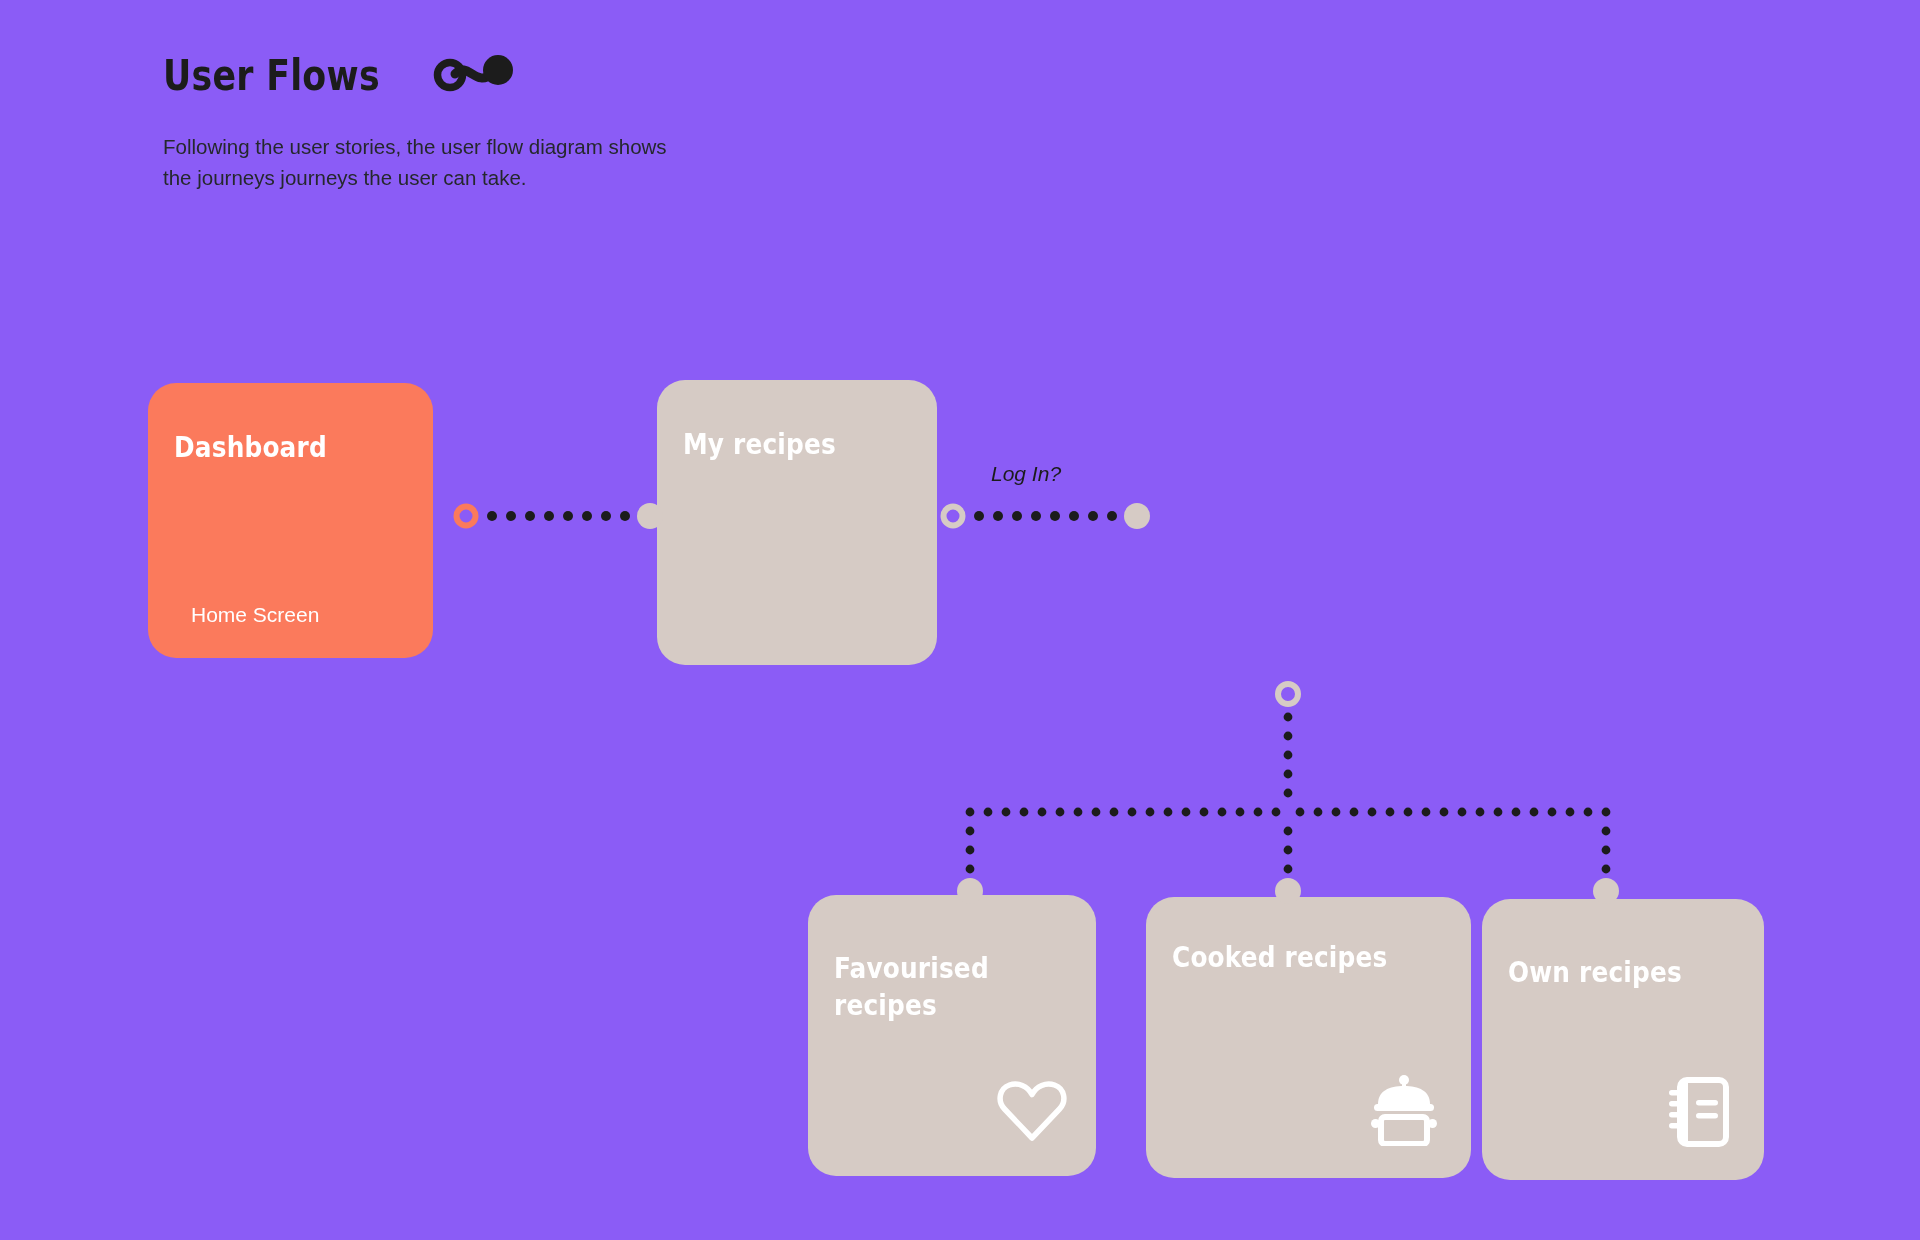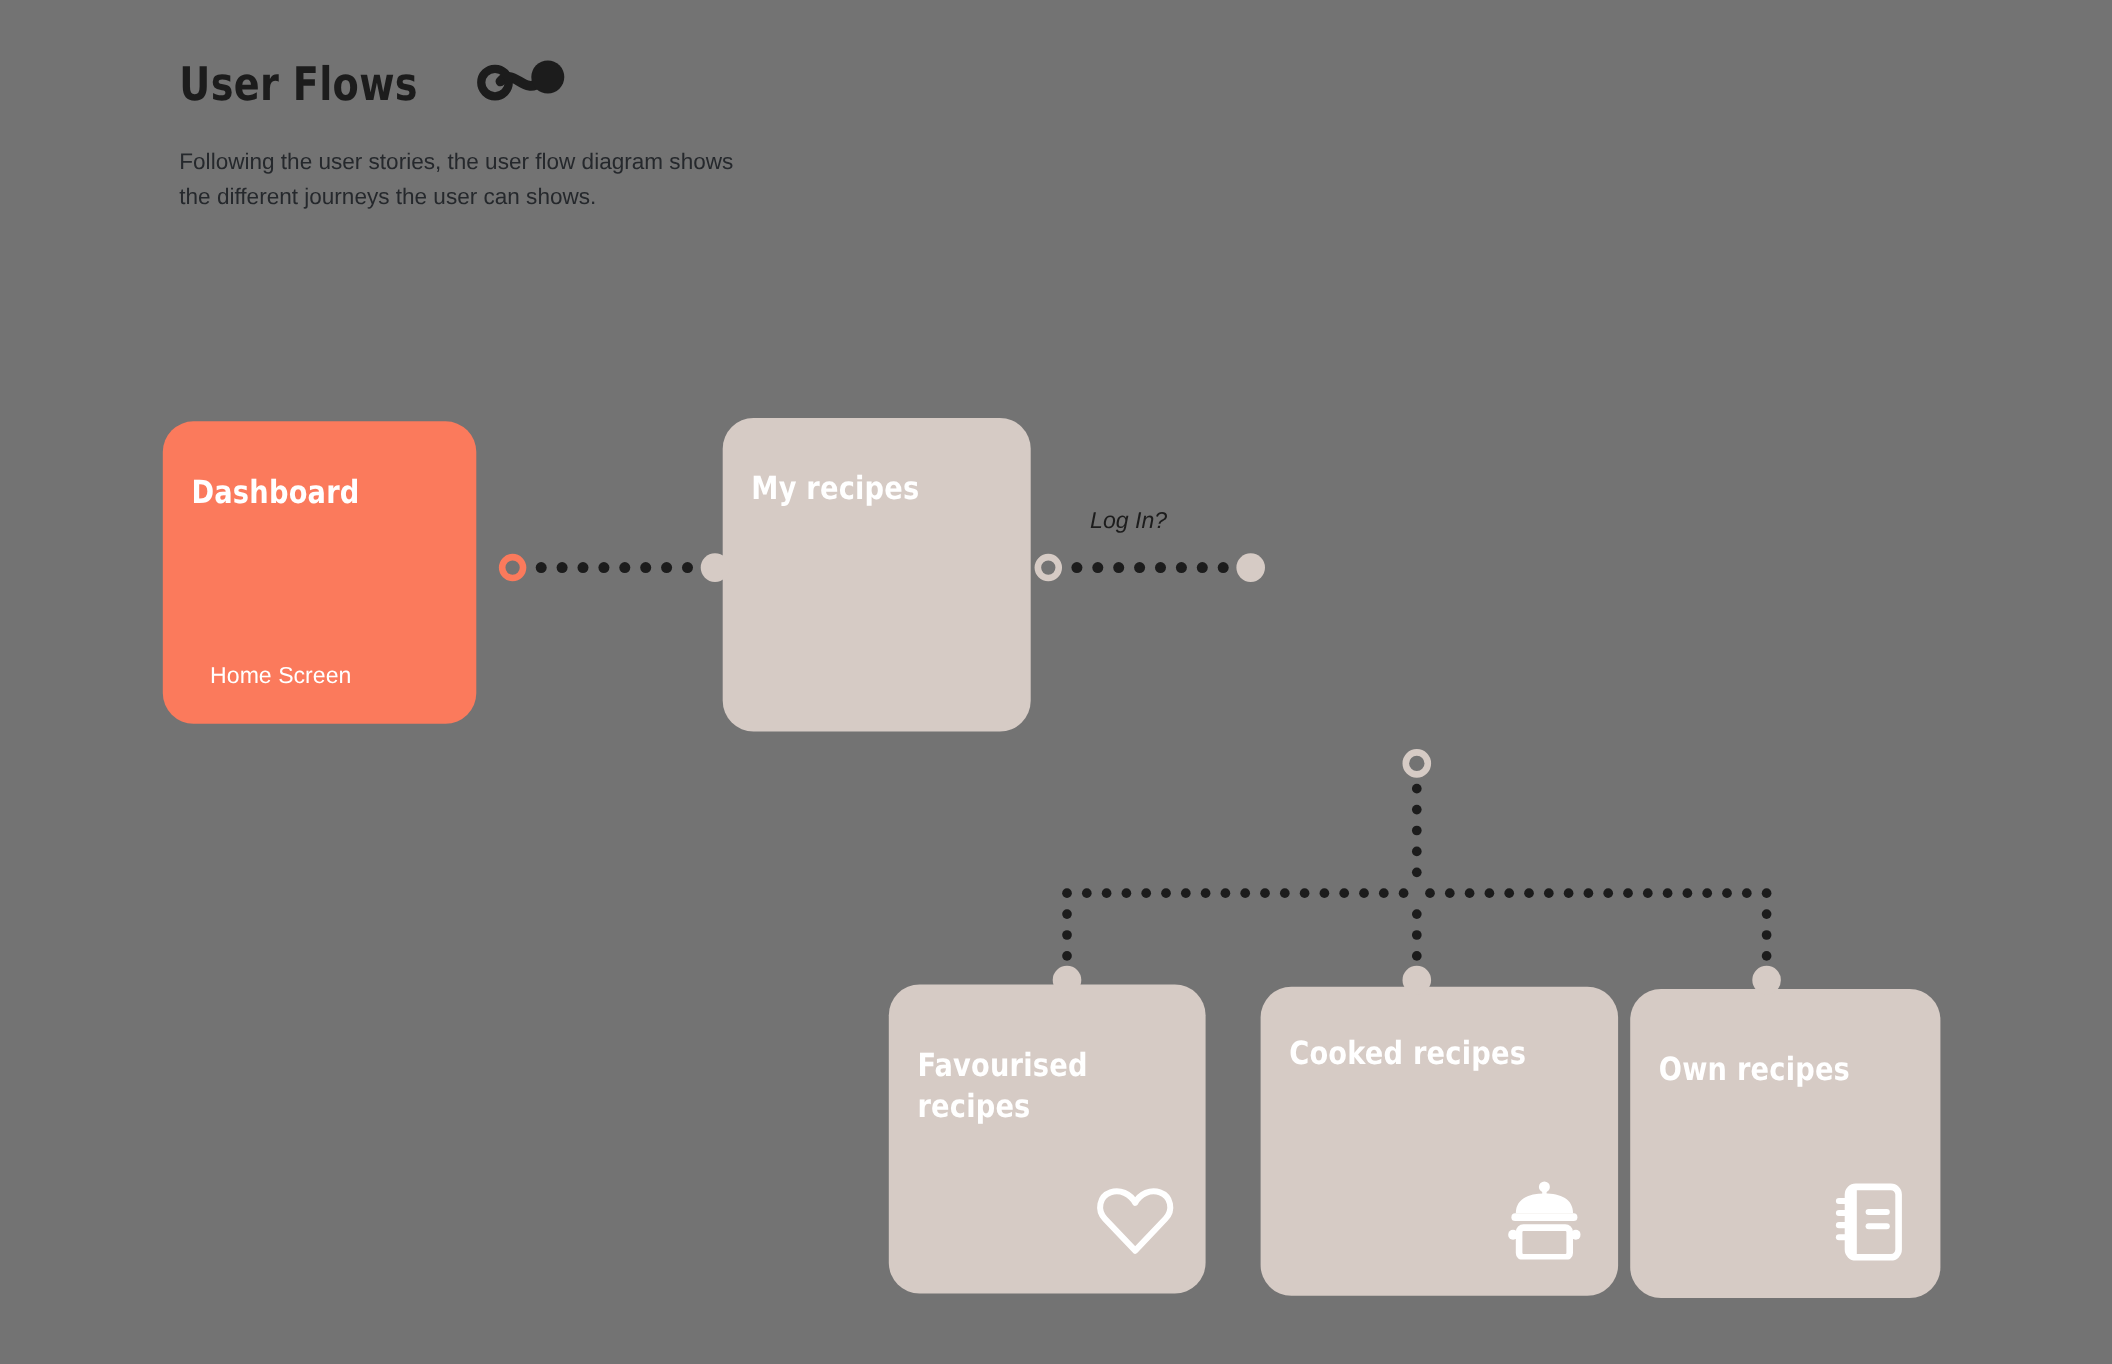--- a/index.html
+++ b/index.html
@@ -2,21 +2,21 @@
 <html><head>
 <meta charset="utf-8">
 <style>
   * { margin:0; padding:0; box-sizing:border-box; }
   html, body {
     width:1920px; height:1240px;
     background:#ffffff;
     font-family:"Liberation Sans", sans-serif;
     overflow:hidden;
   }
-  #page { position:relative; width:1920px; height:1240px; background:#737373; }
+  #page { position:relative; width:1920px; height:1240px; background:#8b5cf6; }
 
   
   .header { position:absolute; left:163px; top:52px; width:900px; }
   .title-row { display:flex; align-items:center; gap:30px; }
   .page-title {
     font-family:"DejaVu Sans Condensed","Liberation Sans Narrow","Liberation Sans", sans-serif;
     font-size:42px; font-weight:700; letter-spacing:.3px;
     color:#1c1c1c; line-height:1; transform:scaleX(.92); transform-origin:left center;
   }
   .flow-icon { display:block; }
@@ -64,21 +64,21 @@
       <span class="flow-icon">
         <svg width="90" height="44" viewBox="0 0 90 44">
           <path d="M26 22 C38 8, 48 36, 62 22" stroke="#1c1c1c" stroke-width="9" fill="none" stroke-linecap="round"></path>
           <circle cx="21" cy="23" r="12.5" fill="none" stroke="#1c1c1c" stroke-width="7.5"></circle>
           <circle cx="69" cy="18" r="15" fill="#1c1c1c"></circle>
         </svg>
       </span>
     </div>
     <div class="desc">
       <span class="desc-line">Following the user stories, the user flow diagram shows</span>
-      <span class="desc-line">the different journeys the user can shows.</span>
+      <span class="desc-line">the journeys journeys the user can take.</span>
     </div>
   </div>
 
   <div class="card card-orange" style="left:148px; top:383px; width:285px; height:275px;">
     <div class="card-title" style="top:46px;">Dashboard</div>
 
   </div>
   <div class="card-sub" style="position:absolute; left:191px; top:602px; color:#ffffff;">Home Screen</div>
 
   <div class="card card-taupe" style="left:657px; top:380px; width:280px; height:285px;">

